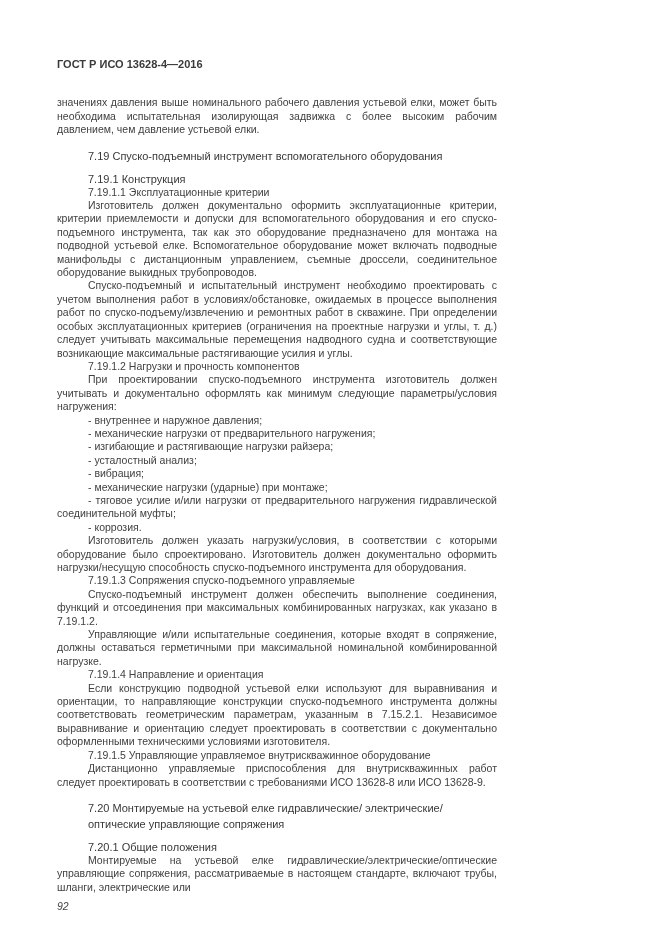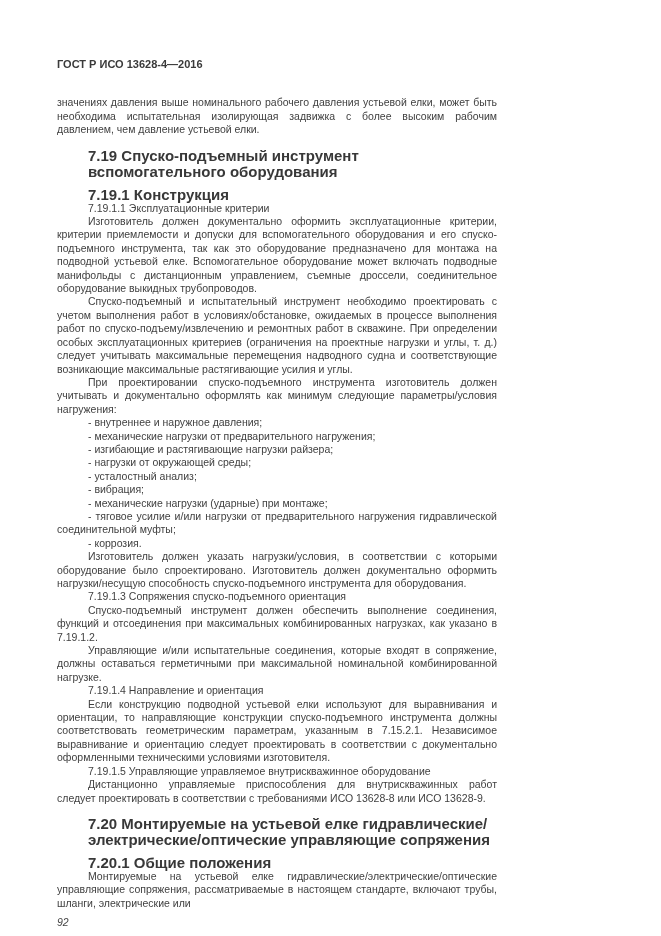--- a/index.html
+++ b/index.html
@@ -31,22 +31,22 @@
   }
   .intro, .para, .li {
     text-align: justify;
     hyphens: auto;
     -webkit-hyphens: auto;
   }
   .para, .li, .clause {
     text-indent: 31px;
   }
   .h2, .h3 {
-    font-weight: 700;
-    font-size: 15px;
+    font-weight: 400;
+    font-size: 11px;
     color: #383838;
     padding-left: 31px;
   }
   .h2 {
     margin: 11px 0 8px 0;
     line-height: 16px;
   }
   .h3 {
     margin: 8px 0 0 0;
     line-height: 14px;
@@ -63,32 +63,32 @@
 <div class="page">
   <div class="doc-header">ГОСТ Р ИСО 13628-4—2016</div>
 
   <div>
       <div class="block intro">значениях давления выше номинального рабочего давления устьевой елки, может быть необходима испытательная изолирующая задвижка с более высоким рабочим давлением, чем давление устьевой елки.</div>
       <div class="block h2">7.19 Спуско-подъемный инструмент вспомогательного оборудования</div>
       <div class="block h3">7.19.1 Конструкция</div>
       <div class="block clause">7.19.1.1 Эксплуатационные критерии</div>
       <div class="block para">Изготовитель должен документально оформить эксплуатационные критерии, критерии приемлемости и допуски для вспомогательного оборудования и его спуско-подъемного инструмента, так как это оборудование предназначено для монтажа на подводной устьевой елке. Вспомогательное оборудование может включать подводные манифольды с дистанционным управлением, съемные дроссели, соединительное оборудование выкидных трубопроводов.</div>
       <div class="block para">Спуско-подъемный и испытательный инструмент необходимо проектировать с учетом выполнения работ в условиях/обстановке, ожидаемых в процессе выполнения работ по спуско-подъему/извлечению и ремонтных работ в скважине. При определении особых эксплуатационных критериев (ограничения на проектные нагрузки и углы, т. д.) следует учитывать максимальные перемещения надводного судна и соответствующие возникающие максимальные растягивающие усилия и углы.</div>
+      <div class="block clause">7.19.1.2 Нагрузки и прочность компонентов</div>
       <div class="block para">При проектировании спуско-подъемного инструмента изготовитель должен учитывать и документально оформлять как минимум следующие параметры/условия нагружения:</div>
       <div class="block li">- внутреннее и наружное давления;</div>
       <div class="block li">- механические нагрузки от предварительного нагружения;</div>
       <div class="block li">- изгибающие и растягивающие нагрузки райзера;</div>
-      <div class="block li">- нагрузки от окружающей среды;</div>
       <div class="block li">- усталостный анализ;</div>
       <div class="block li">- вибрация;</div>
       <div class="block li">- механические нагрузки (ударные) при монтаже;</div>
       <div class="block li">- тяговое усилие и/или нагрузки от предварительного нагружения гидравлической соединительной муфты;</div>
       <div class="block li">- коррозия.</div>
       <div class="block para">Изготовитель должен указать нагрузки/условия, в соответствии с которыми оборудование было спроектировано. Изготовитель должен документально оформить нагрузки/несущую способность спуско-подъемного инструмента для оборудования.</div>
-      <div class="block clause">7.19.1.3 Сопряжения спуско-подъемного ориентация</div>
+      <div class="block clause">7.19.1.3 Сопряжения спуско-подъемного управляемые</div>
       <div class="block para">Спуско-подъемный инструмент должен обеспечить выполнение соединения, функций и отсоединения при максимальных комбинированных нагрузках, как указано в 7.19.1.2.</div>
       <div class="block para">Управляющие и/или испытательные соединения, которые входят в сопряжение, должны оставаться герметичными при максимальной номинальной комбинированной нагрузке.</div>
       <div class="block clause">7.19.1.4 Направление и ориентация</div>
       <div class="block para">Если конструкцию подводной устьевой елки используют для выравнивания и ориентации, то направляющие конструкции спуско-подъемного инструмента должны соответствовать геометрическим параметрам, указанным в 7.15.2.1. Независимое выравнивание и ориентацию следует проектировать в соответствии с документально оформленными техническими условиями изготовителя.</div>
       <div class="block clause">7.19.1.5 Управляющие управляемое внутрискважинное оборудование</div>
       <div class="block para">Дистанционно управляемые приспособления для внутрискважинных работ следует проектировать в соответствии с требованиями ИСО 13628-8 или ИСО 13628-9.</div>
       <div class="block h2">7.20 Монтируемые на устьевой елке гидравлические/ электрические/оптические управляющие сопряжения</div>
       <div class="block h3">7.20.1 Общие положения</div>
       <div class="block para">Монтируемые на устьевой елке гидравлические/электрические/оптические управляющие сопряжения, рассматриваемые в настоящем стандарте, включают трубы, шланги, электрические или</div>
     </div>

